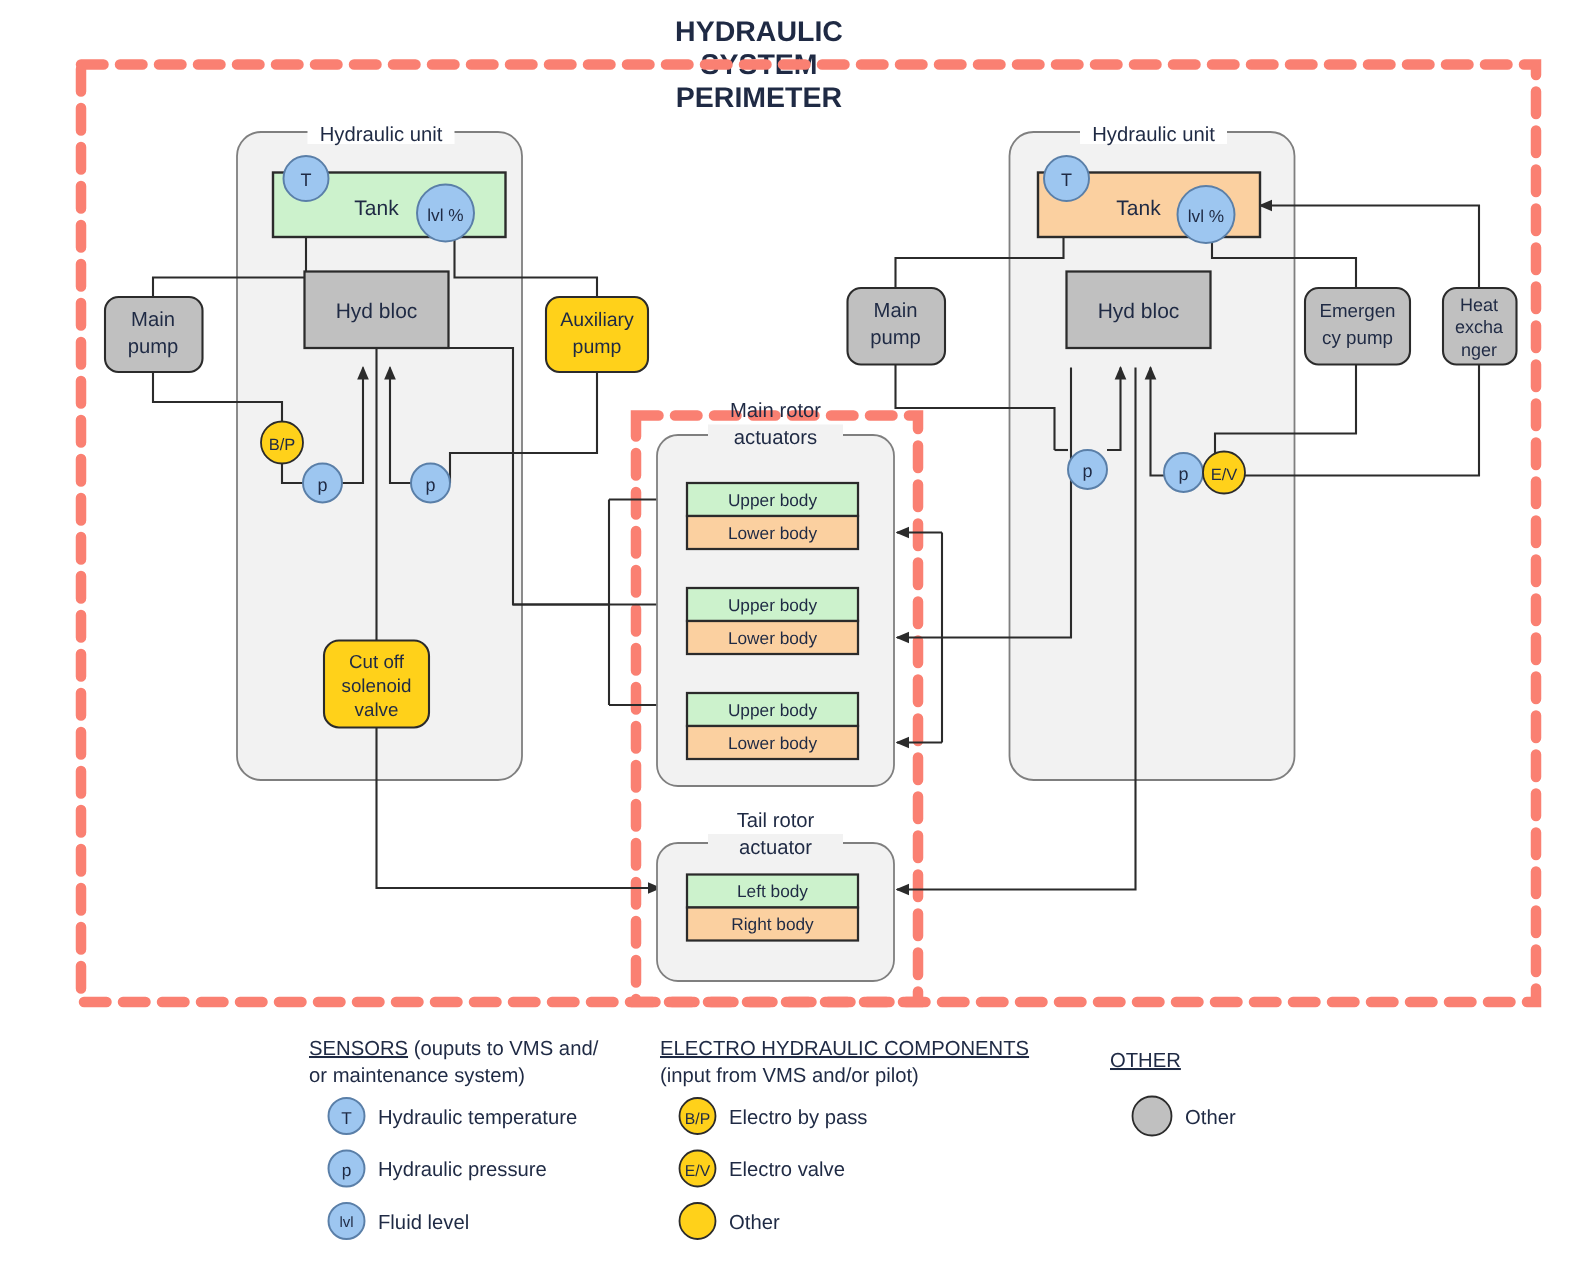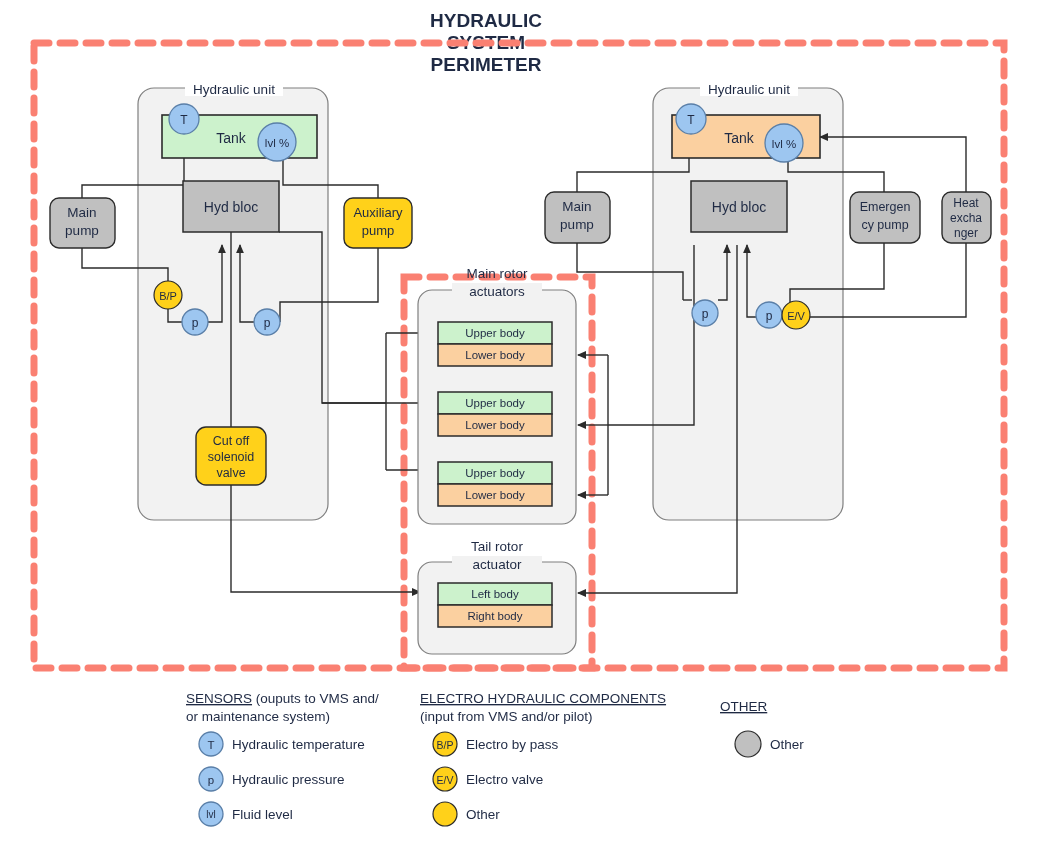--- a/index.html
+++ b/index.html
@@ -1,17 +1,17 @@
 <!DOCTYPE html>
 <html><head>
 <meta charset="utf-8">
 <style>
   html,body{margin:0;padding:0;background:#ffffff;}
   body{width:1047px;height:844px;font-family:"Liberation Sans",sans-serif;overflow:hidden;}
-  #stage{position:relative;width:950px;height:844px;}
+  #stage{position:relative;width:950px;height:844px;margin-left:20px;}
   svg{position:absolute;left:0;top:0;}
   text{font-family:"Liberation Sans",sans-serif;fill:#1f2a44;}
 </style>
 </head>
 <body>
 
 <div id="stage">
 <svg width="1047" height="844" viewBox="0 0 1047 844" xmlns="http://www.w3.org/2000/svg">
   <defs>
     <marker id="arw" markerWidth="9" markerHeight="9" refX="8" refY="4.5" orient="auto" markerUnits="userSpaceOnUse">

